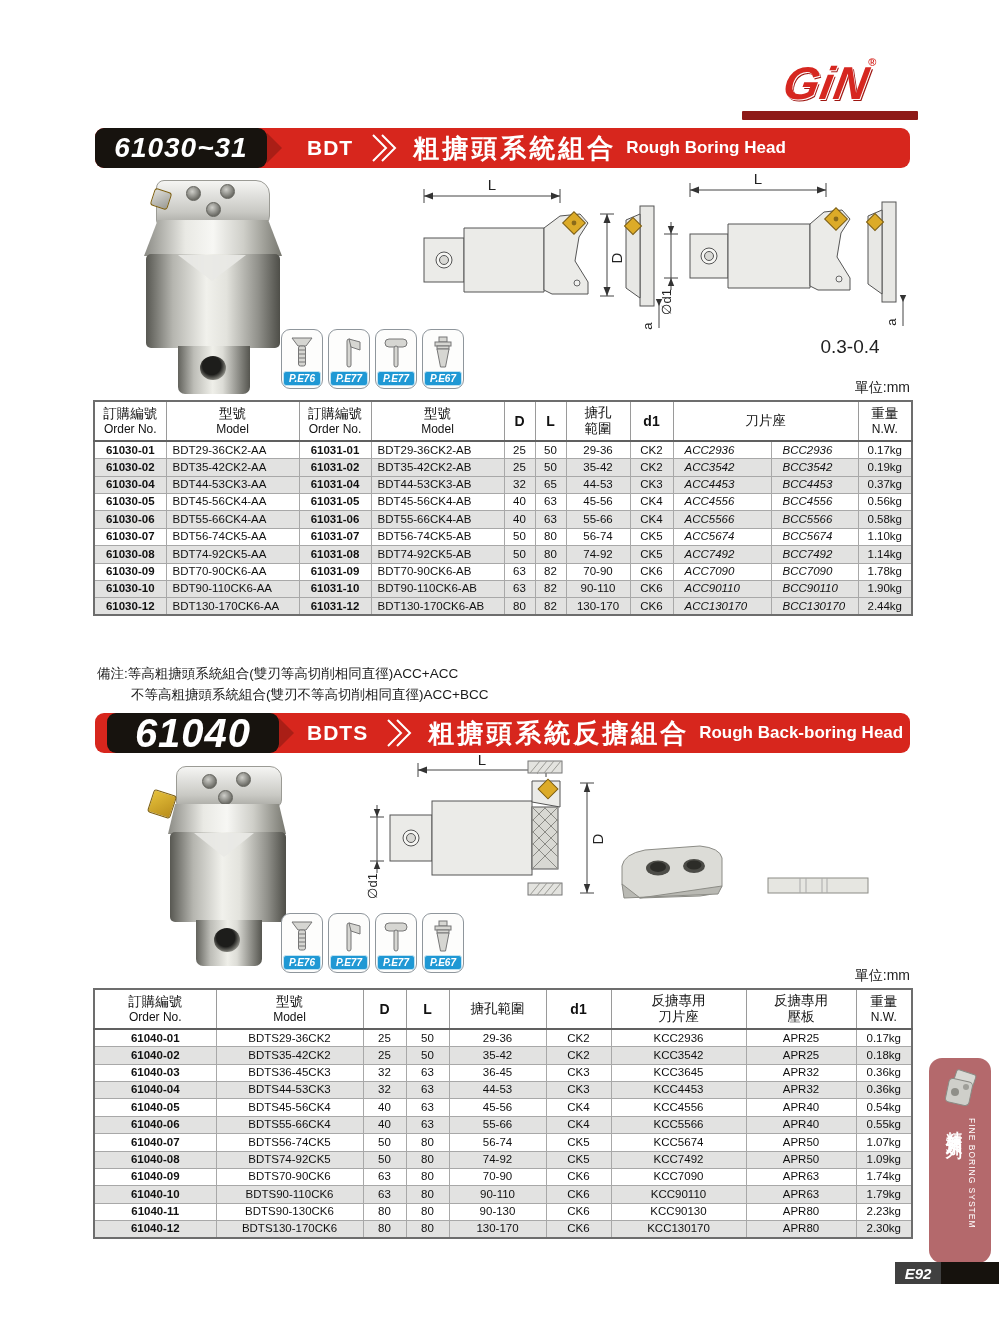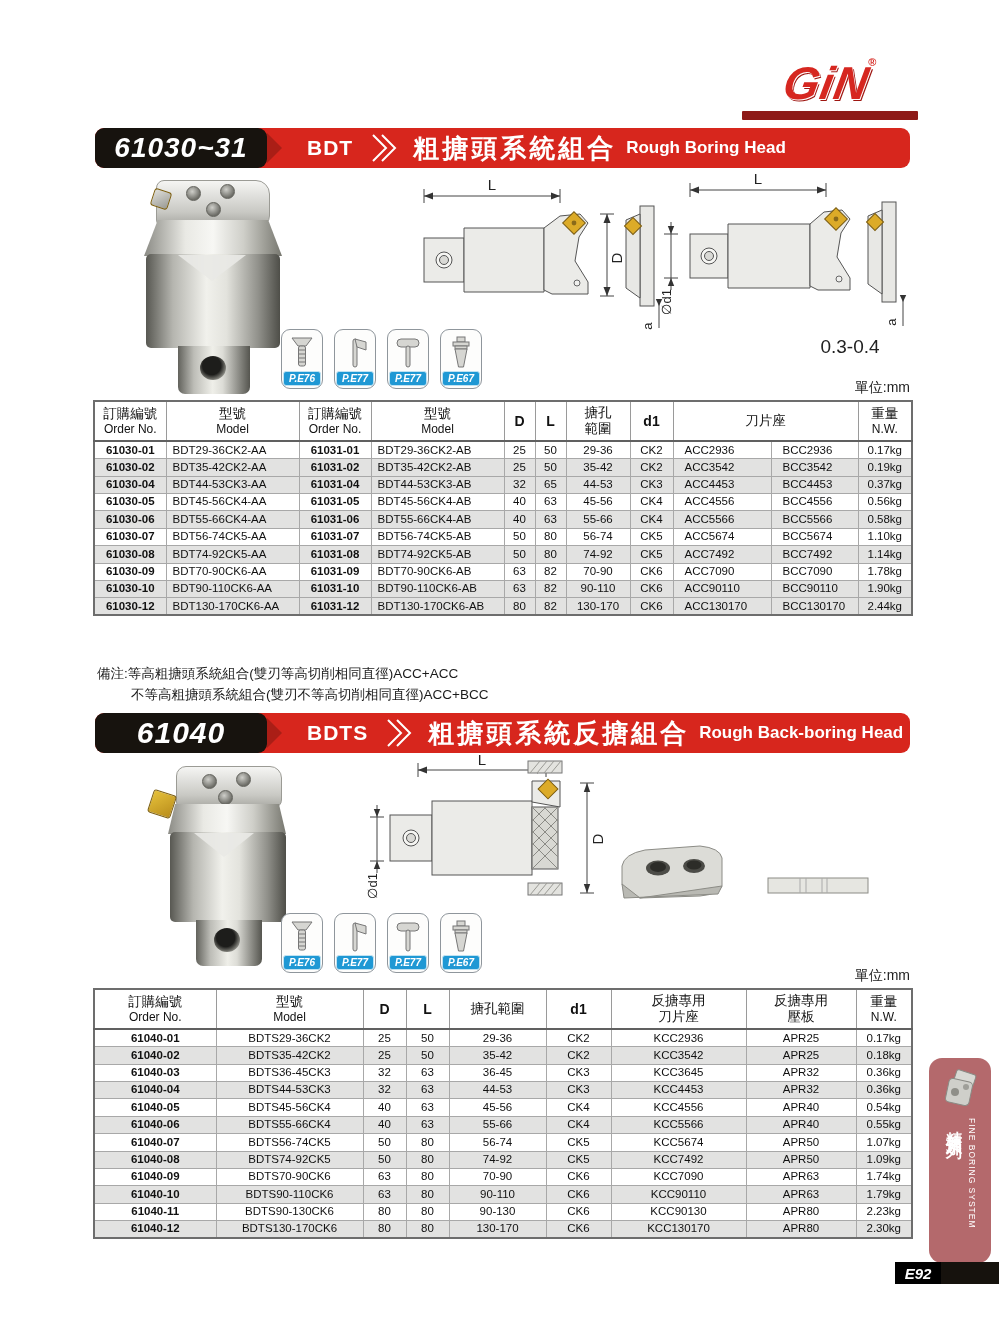--- a/index.html
+++ b/index.html
@@ -23,41 +23,41 @@
           font-weight:bold;font-style:italic;font-size:28px;letter-spacing:1px;z-index:2;}
   .banner .code::after{content:"";position:absolute;right:-15px;top:5px;width:0;height:0;
           border-top:15px solid transparent;border-bottom:15px solid transparent;
           border-left:15px solid #aa1e16;}
   .banner .series{color:#fff;font-weight:bold;font-size:21px;letter-spacing:1px;margin-right:18px;}
   .banner .chev{margin-right:16px;}
   .banner .tzh{color:#fff;font-weight:bold;font-size:26px;letter-spacing:3px;}
   .banner .ten{color:#fff;font-weight:bold;font-size:17px;margin-left:10px;}
 
   
-  .acc-row{display:flex;gap:11px;}
+  .acc-row{display:flex;gap:5px;}
   .acc-card{width:42px;height:60px;border:1.5px solid #8f969c;border-radius:9px;background:#fdfdfc;
             display:flex;flex-direction:column;align-items:center;justify-content:flex-end;
             box-sizing:border-box;padding:2px;}
   .acc-label{background:#1f98d4;border:1px solid #bfe2f2;color:#fff;font-weight:bold;font-style:italic;
              font-size:10px;border-radius:3px;width:36px;text-align:center;line-height:13px;}
   .acc-ico{flex:1;display:flex;align-items:center;justify-content:center;}
 
   
   table.spec{border-collapse:collapse;table-layout:fixed;width:818px;background:#fff;}
   table.spec{border:2px solid #6d6d6d;}
   table.spec th{border:1px solid #9a9a9a;border-bottom:2px solid #606060;font-weight:normal;
                 font-size:13.5px;line-height:1.2;padding:3px 0;color:#111;background:#fff;vertical-align:middle;}
   table.spec th .en{font-size:12px;}
   table.spec th.num{font-weight:bold;font-size:14px;}
   table.spec td{border:1px solid #a8a8a8;font-size:11.5px;height:17.4px;line-height:1;
                 text-align:center;padding:0 2px;box-sizing:border-box;}
   table.spec tr.even td{background:#e2e2e1;}
   #table1 td.c0,#table1 td.c2,#table2 td.c0{font-weight:bold;}
   #table1 td.c1,#table1 td.c3{text-align:left;padding-left:6px;}
-  #table1 td.c8,#table1 td.c9{text-align:left;padding-left:11px;}
+  #table1 td.c8,#table1 td.c9{text-align:left;padding-left:11px;font-style:italic;}
 
   .unit{width:130px;text-align:right;font-size:14px;color:#222;}
   .notes{font-size:13.5px;line-height:21px;color:#1a1a1a;}
   .notes .l2{padding-left:34px;}
 
   
   .photo{pointer-events:none;}
   .ph-top{position:absolute;background:linear-gradient(180deg,#f5f5f3,#c9c9c4 70%,#a9a9a3);
           border:1px solid #9b9b95;}
   .screw{position:absolute;width:13px;height:13px;border-radius:50%;
@@ -76,21 +76,21 @@
 
   
   .side-tab{left:929px;top:1058px;width:62px;height:205px;background:#b4696c;border-radius:13px;
             display:flex;flex-direction:column;align-items:center;padding-top:10px;box-sizing:border-box;}
   .side-txt{display:flex;flex-direction:row;align-items:flex-start;gap:3px;margin-top:6px;}
   .side-zh{writing-mode:vertical-rl;color:#fff;font-weight:bold;font-size:16px;letter-spacing:4px;}
   .side-en{writing-mode:vertical-rl;color:#fff;font-size:8.5px;letter-spacing:1px;}
 
   
   .footer{left:895px;top:1262px;display:flex;}
-  .pg-red{width:46px;height:22px;background:#000000;color:#fff;font-weight:bold;font-style:italic;
+  .pg-red{width:46px;height:22px;background:#404040;color:#fff;font-weight:bold;font-style:italic;
           font-size:15px;display:flex;align-items:center;justify-content:center;}
   .pg-black{width:58px;height:22px;background:#16120d;}
 
   svg text{font-family:"Liberation Sans",sans-serif;fill:#222;}
 </style>
 </head>
 <body>
 
 <div class="page">
 
@@ -444,21 +444,21 @@
         </tr>
       </tbody>
   </table>
 
   <div class="abs notes" style="left:97px;top:663px;">
     <div>備注:等高粗搪頭系統組合(雙刃等高切削相同直徑)ACC+ACC</div>
     <div class="l2">不等高粗搪頭系統組合(雙刃不等高切削相同直徑)ACC+BCC</div>
   </div>
 
   <div class="abs banner" style="left:95px;top:713px;width:815px;">
-    <div class="code" style="font-size:30px;">61040</div>
+    <div class="code" style="font-size:40px;margin-left:12px;">61040</div>
     <span class="series">BDTS</span>
     <svg class="chev" width="26" height="30" viewBox="0 0 26 30">
       <polyline points="2,2 15,15 2,28" fill="none" stroke="#fff" stroke-width="2"></polyline>
       <polyline points="11,2 24,15 11,28" fill="none" stroke="#fff" stroke-width="2"></polyline>
     </svg>
     <span class="tzh">粗搪頭系統反搪組合</span>
     <span class="ten">Rough Back-boring Head</span>
   </div>
 
   <div class="abs photo" style="left:142px;top:766px;width:160px;height:200px;">

